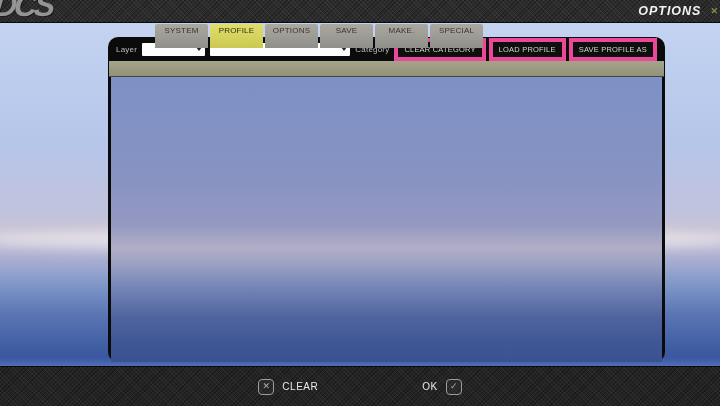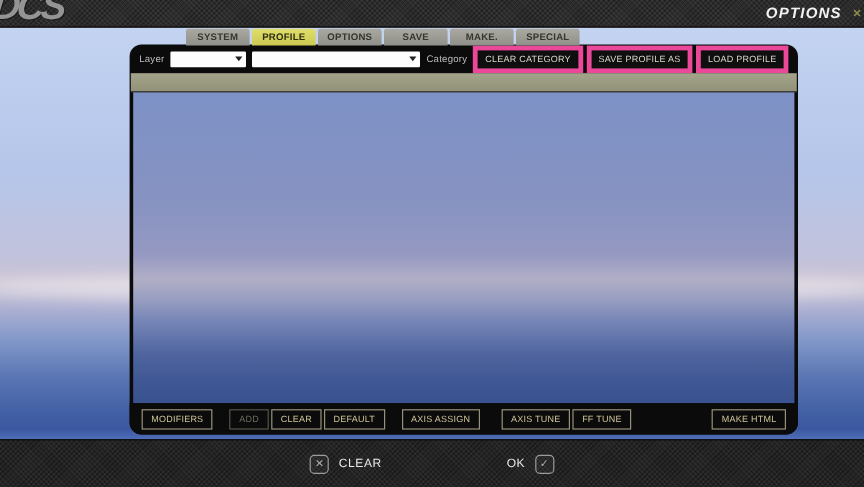--- a/index.html
+++ b/index.html
@@ -47,22 +47,22 @@
   .titlebar-right { margin-left:auto; display:flex; align-items:center; gap:9px; padding-right:2px; }
   .options-title {
     font-size:12.5px; font-weight:bold; font-style:italic;
     color:#f2f2f2; letter-spacing:1px;
   }
   .titlebar-close { color:#8e8e4e; font-size:9px; font-weight:bold; cursor:default; }
 
   
   .tabs { position:absolute; top:24px; left:155px; display:flex; gap:2px; z-index:40; }
   .tab {
-    width:53px; height:14px; line-height:14px; text-align:center;
-    font-size:8px; font-weight:bold; letter-spacing:0.2px;
+    width:53px; height:24px; line-height:14px; text-align:center;
+    font-size:8px; font-weight:normal; letter-spacing:0.2px;
     color:#35352f; background:linear-gradient(#a9a9a1,#90908a);
     border-radius:2px 2px 0 0; cursor:default;
   }
   .tab.active { background:linear-gradient(#e0de6c,#cbc951); color:#2e2e12; }
 
   
   .panel {
     position:absolute; left:108px; top:37px; width:557px; height:325px;
     background:#0b0b0b; border-radius:10px; z-index:35;
     display:flex; flex-direction:column;
@@ -173,39 +173,29 @@
         <span class="dd-value"></span>
         <span class="dd-arrow"></span>
       </div>
       <div class="dd dd-category">
         <span class="dd-value"></span>
         <span class="dd-arrow"></span>
       </div>
       <span class="lbl">Category</span>
       <div class="top-btn-group">
         <button class="tbtn">CLEAR CATEGORY</button>
+        <button class="tbtn">LOAD PROFILE</button>
         <button class="tbtn">SAVE PROFILE AS</button>
-        <button class="tbtn">LOAD PROFILE</button>
       </div>
     </div>
 
     <div class="strip"></div>
 
     <div class="panel-body"></div>
 
-    <div class="panel-footer">
-      <button class="fbtn">MODIFIERS</button>
-      <button class="fbtn disabled">ADD</button>
-      <button class="fbtn">CLEAR</button>
-      <button class="fbtn">DEFAULT</button>
-      <button class="fbtn">AXIS ASSIGN</button>
-      <button class="fbtn">AXIS TUNE</button>
-      <button class="fbtn">FF TUNE</button>
-      <button class="fbtn">MAKE HTML</button>
-    </div>
   </div>
 
   <div class="actionbar">
     <div class="cancel-group">
       <span class="icon-btn">✕</span>
       <span class="action-label">CLEAR</span>
     </div>
     <div class="spacer"></div>
     <div class="ok-group">
       <span class="action-label">OK</span>

